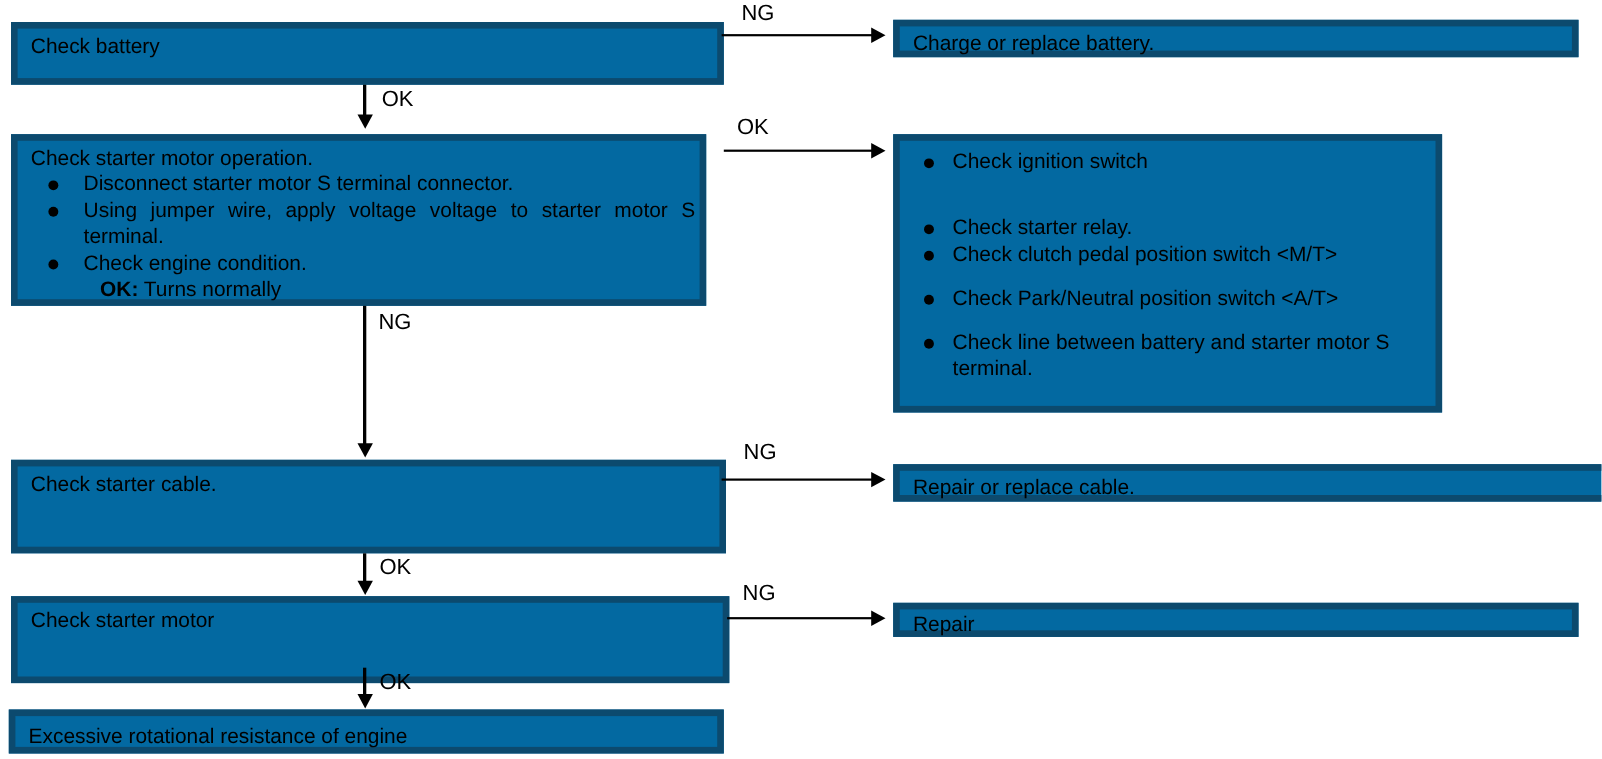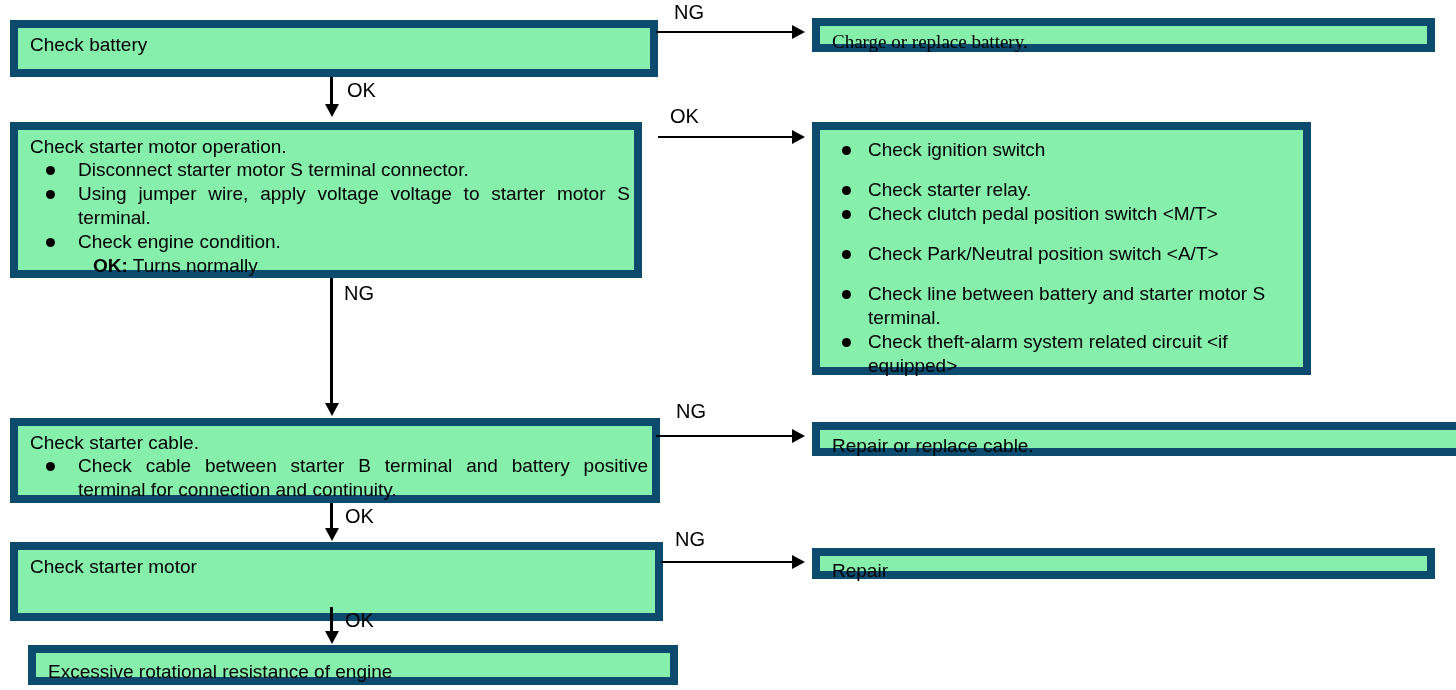--- a/index.html
+++ b/index.html
@@ -1,42 +1,42 @@
 <!DOCTYPE html>
 <html><head>
 <meta charset="utf-8">
 <style>
   html, body { margin:0; padding:0; background:#ffffff; }
   .canvas {
     position:relative; width:1456px; height:690px; background:#ffffff;
     font-family:"Liberation Sans", sans-serif; color:#000; overflow:hidden;
   }
   .box {
-    position:absolute; border:8px solid #0c4a6e; background:#86efac;
+    position:absolute; border:6px solid #0c4a6e; background:#0369a1;
     box-sizing:border-box;
   }
   .box-title { padding:5px 10px 0 12px; font-size:19px; line-height:23px; }
   .bullets { margin:0; padding:0; list-style:none; }
   .bullet-item {
     position:relative; padding-left:60px; padding-right:4px;
     font-size:19px; line-height:24px;
   }
   .bullet-dot {
     position:absolute; left:28px; top:8px; width:9px; height:9px;
     border-radius:50%; background:#000;
   }
   .justify { display:block; text-align:justify; }
   .result-line { padding-left:58px; font-size:19px; line-height:24px; }
   .result-key { font-weight:bold;margin-left:17px; }
   .list-row {
     position:relative; padding-left:48px; padding-right:6px;
     font-size:19px; line-height:24px;
   }
   .list-row .bullet-dot { left:22px; }
-  .gap-top-lg { margin-top:16px; }
+  .gap-top-lg { margin-top:36px; }
   .gap-top-md { margin-top:16px; }
   .first-row { margin-top:8px; }
   .vline { position:absolute; width:3px; background:#000; }
   .hline { position:absolute; height:2px; background:#000; }
   .arrow-down {
     position:absolute; width:0; height:0;
     border-left:7px solid transparent; border-right:7px solid transparent;
     border-top:13px solid #000;
   }
   .arrow-right {
@@ -53,21 +53,21 @@
 
   <div class="box" style="left:10px; top:20px; width:648px; height:57px;">
     <div class="box-title">Check battery</div>
   </div>
 
   <div class="hline" style="left:656px; top:31px; width:137px;"></div>
   <div class="arrow-right" style="left:792px; top:25px;"></div>
   <span class="conn-label" style="left:674px; top:2px;">NG</span>
 
   <div class="box" style="left:812px; top:18px; width:623px; height:34px;">
-    <div class="box-title" style="padding-top:4px;font-family:Liberation Serif, serif;">Charge or replace battery.</div>
+    <div class="box-title" style="padding-top:4px;">Charge or replace battery.</div>
   </div>
 
   <div class="vline" style="left:330px; top:77px; height:29px;"></div>
   <div class="arrow-down" style="left:325px; top:104px;"></div>
   <span class="conn-label" style="left:347px; top:80px;">OK</span>
 
   <div class="box" style="left:10px; top:122px; width:632px; height:156px;">
     <div class="box-title">Check starter motor operation.</div>
     <ul class="bullets">
       <li class="bullet-item">
@@ -107,38 +107,28 @@
       <span>Check clutch pedal position switch &lt;M/T&gt;</span>
     </div>
     <div class="list-row gap-top-md">
       <span class="bullet-dot"></span>
       <span>Check Park/Neutral position switch &lt;A/T&gt;</span>
     </div>
     <div class="list-row gap-top-md">
       <span class="bullet-dot"></span>
       <span>Check line between battery and starter motor S terminal.</span>
     </div>
-    <div class="list-row">
-      <span class="bullet-dot"></span>
-      <span>Check theft-alarm system related circuit &lt;if equipped&gt;</span>
-    </div>
   </div>
 
   <div class="vline" style="left:330px; top:278px; height:126px;"></div>
   <div class="arrow-down" style="left:325px; top:403px;"></div>
   <span class="conn-label" style="left:344px; top:283px;">NG</span>
 
   <div class="box" style="left:10px; top:418px; width:650px; height:85px;">
     <div class="box-title">Check starter cable.</div>
-    <ul class="bullets">
-      <li class="bullet-item">
-        <span class="bullet-dot"></span>
-        <span class="justify">Check cable between starter B terminal and battery positive terminal for connection and continuity.</span>
-      </li>
-    </ul>
   </div>
 
   <div class="hline" style="left:656px; top:435px; width:137px;"></div>
   <div class="arrow-right" style="left:792px; top:429px;"></div>
   <span class="conn-label" style="left:676px; top:401px;">NG</span>
 
   <div class="box" style="left:812px; top:422px; width:710px; height:34px;">
     <div class="box-title" style="padding-top:4px;">Repair or replace cable.</div>
   </div>
 
@@ -155,17 +145,17 @@
   <span class="conn-label" style="left:675px; top:529px;">NG</span>
 
   <div class="box" style="left:812px; top:548px; width:623px; height:31px;">
     <div class="box-title" style="padding-top:3px;border-radius:12px;">Repair</div>
   </div>
 
   <div class="vline" style="left:330px; top:607px; height:25px;"></div>
   <div class="arrow-down" style="left:325px; top:631px;"></div>
   <span class="conn-label" style="left:345px; top:610px;">OK</span>
 
-  <div class="box" style="left:8px; top:645px; width:650px; height:40px;margin-left:20px;">
+  <div class="box" style="left:8px; top:645px; width:650px; height:40px;">
     <div class="box-title" style="padding-top:7px;">Excessive rotational resistance of engine</div>
   </div>
 
 </div>
 
 </body></html>

